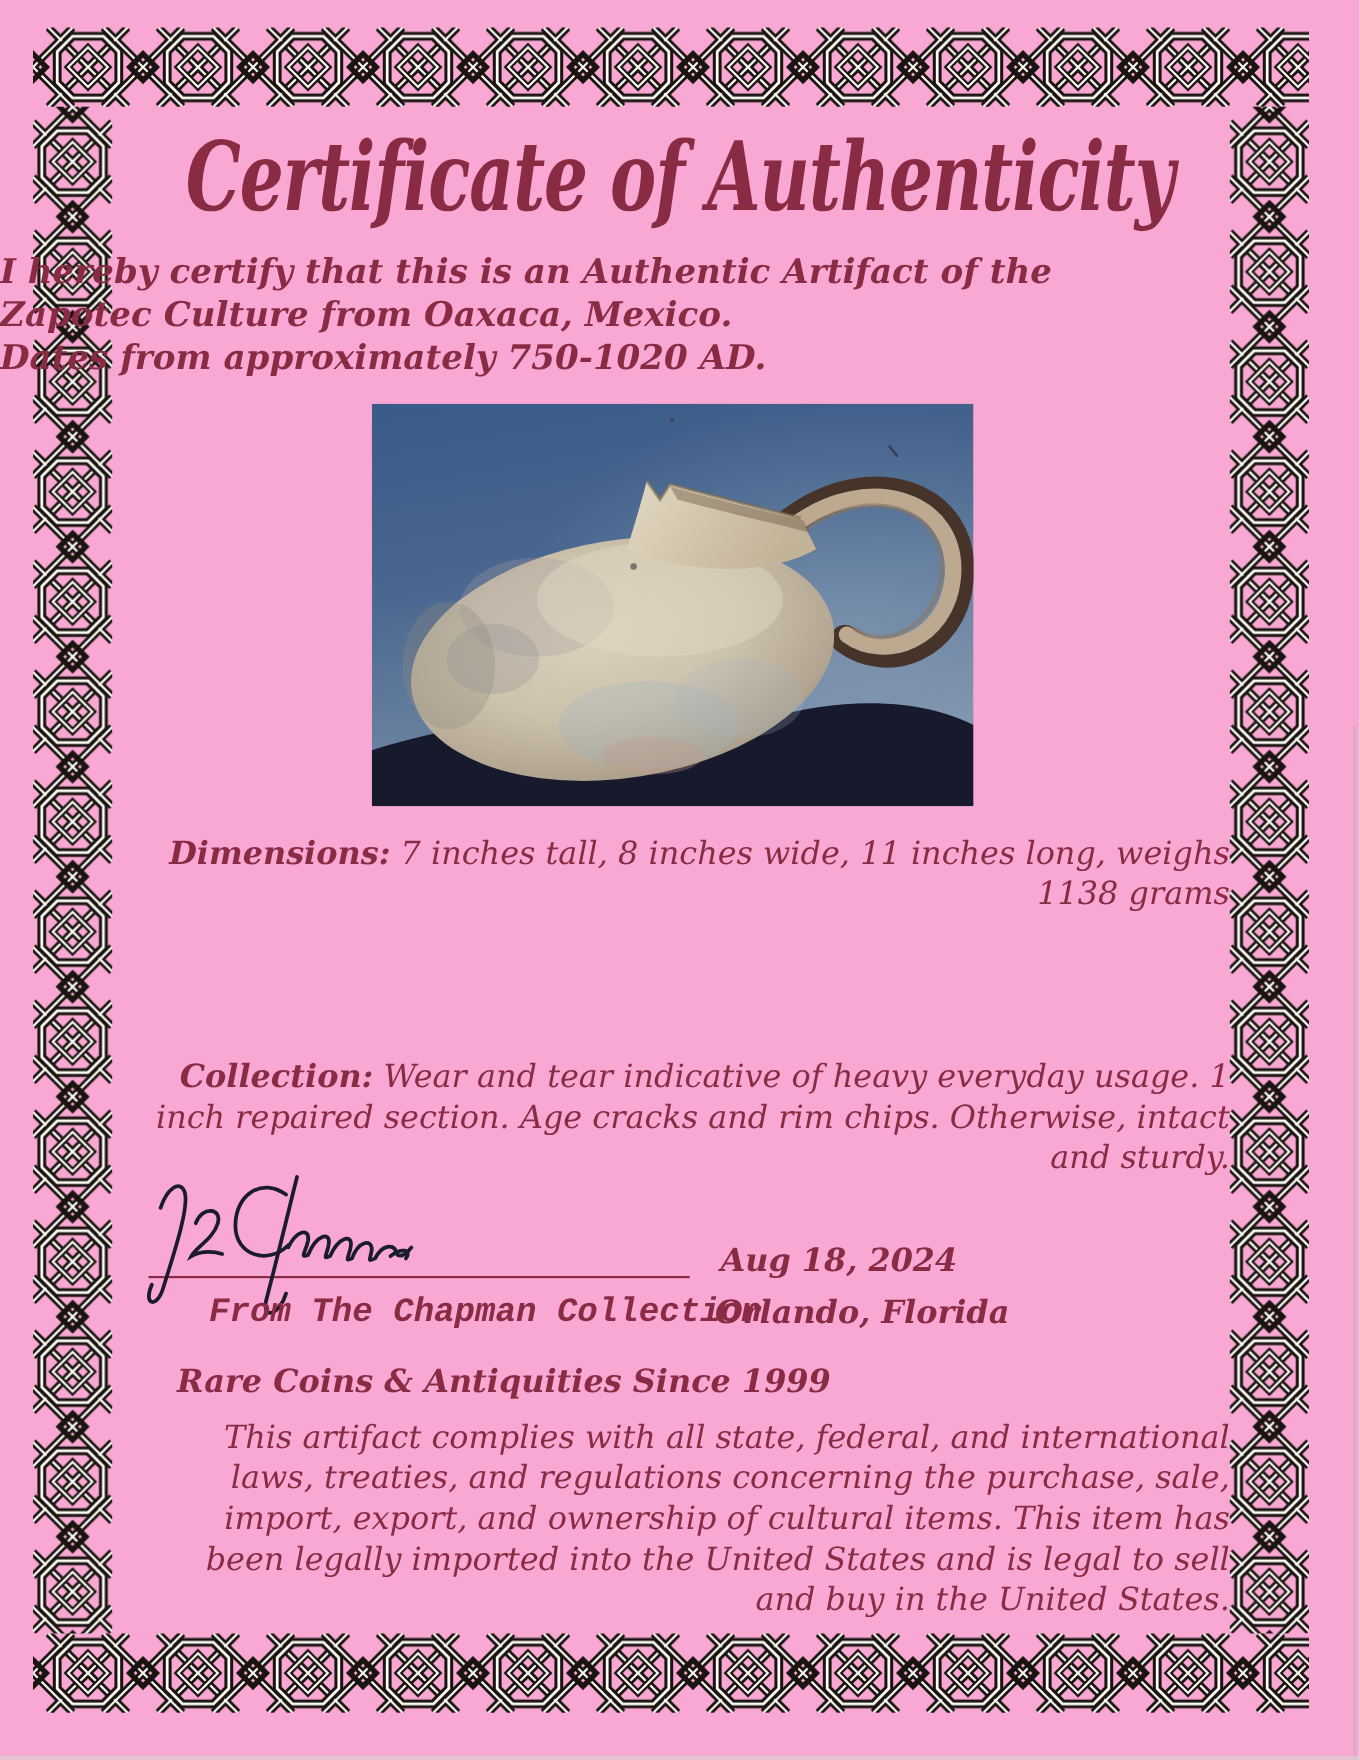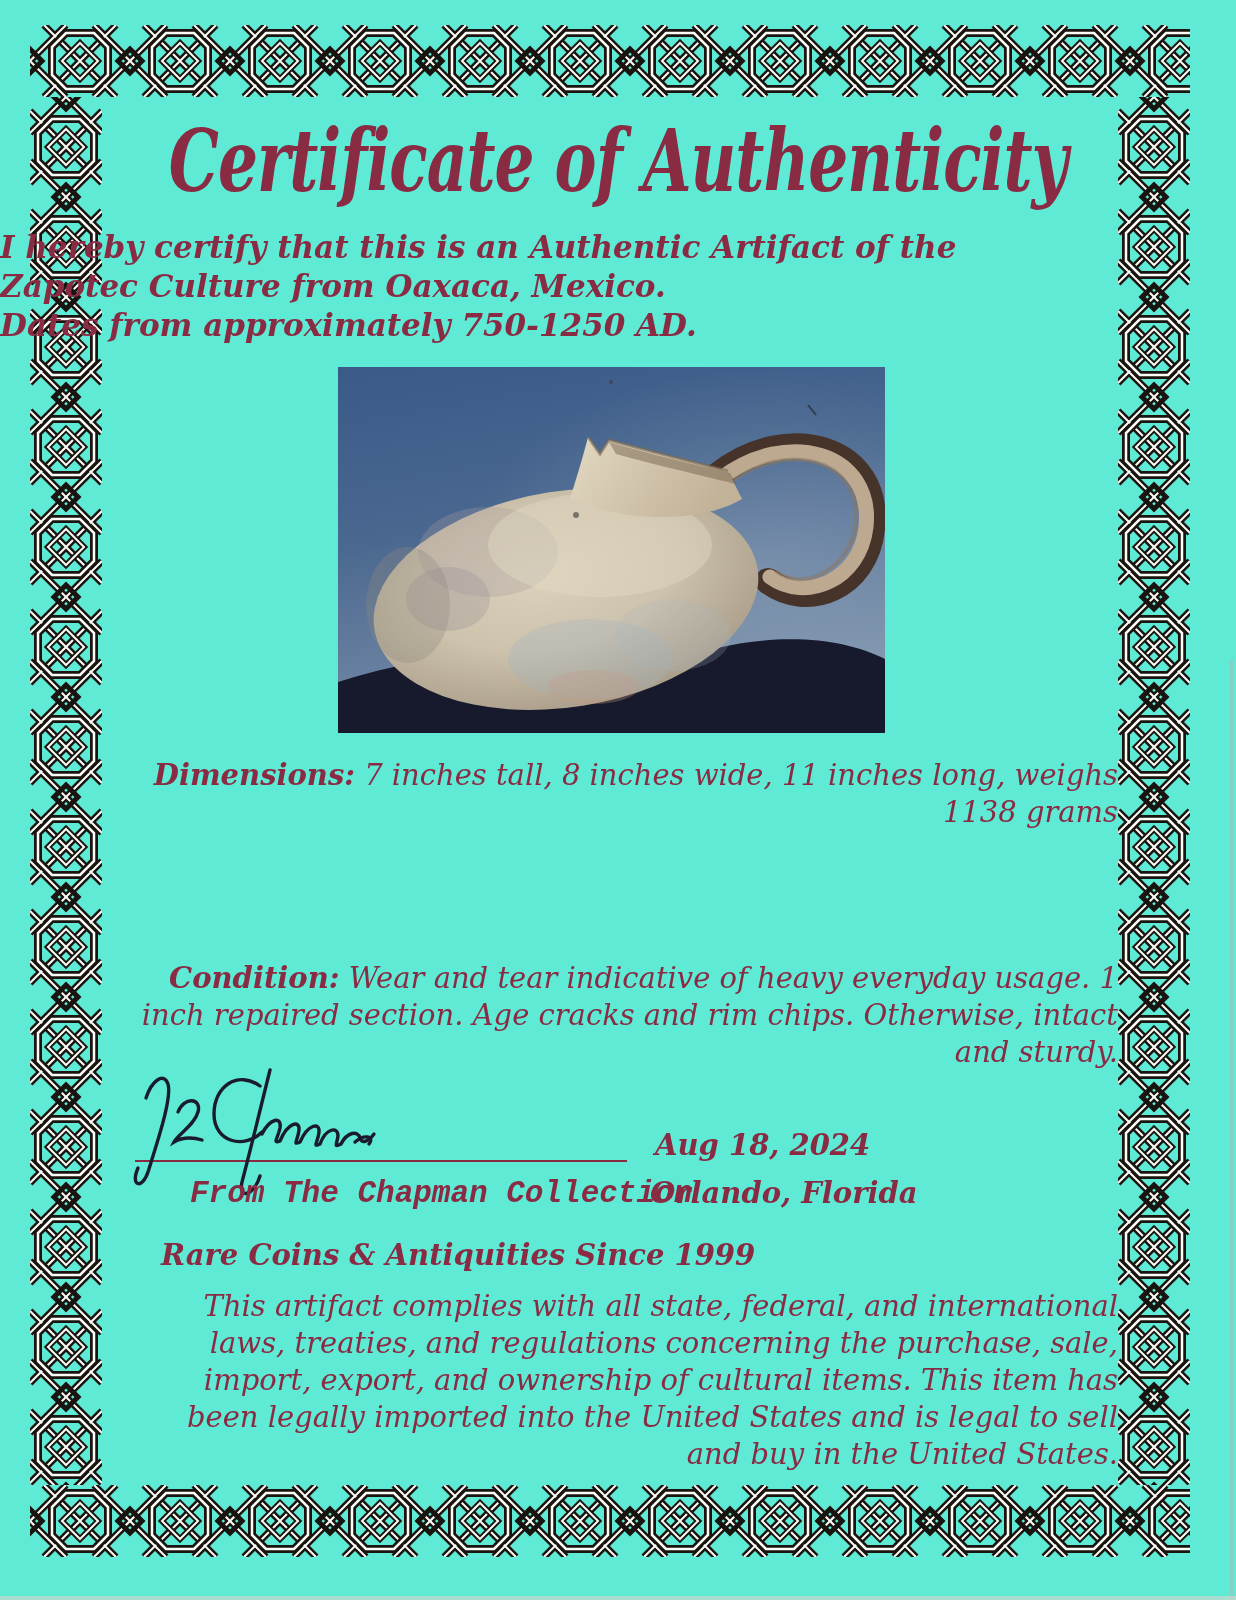--- a/index.html
+++ b/index.html
@@ -1,19 +1,19 @@
 <!DOCTYPE html>
 <html><head>
 <meta charset="utf-8">
 <style>
   html,body{margin:0;padding:0;background:#e8e6e0;}
   .page{
     position:relative;
     width:1236px;height:1600px;
-    background:#5eead4;
+    background:#f9a8d4;
     overflow:hidden;
     font-family:"DejaVu Serif", serif;
     color:#8a2b44;
   }
   .abs{position:absolute;}
   .title{
     left:0;right:0;top:124px;
     text-align:center;
     font-size:63px;font-weight:bold;font-style:italic;
     letter-spacing:-1px;
@@ -92,21 +92,21 @@
     <g transform="translate(1118,97)">
         <rect width="72" height="1388" fill="url(#knotV)"></rect>
       </g>
   </svg>
 
   <div class="abs title">Certificate of Authenticity</div>
 
   <div class="abs intro">
     <div>I hereby certify that this is an Authentic Artifact of the</div>
     <div>Zapotec Culture from Oaxaca, Mexico.</div>
-    <div>Dates from approximately 750-1250 AD.</div>
+    <div>Dates from approximately 750-1020 AD.</div>
   </div>
 
   <svg class="abs photo" width="547" height="366" viewBox="0 0 547 366" role="img">
     <defs>
       <linearGradient id="bgGrad" x1="0" y1="0" x2="0.25" y2="1">
         <stop offset="0" stop-color="#3a5a88"></stop>
         <stop offset="0.45" stop-color="#49678f"></stop>
         <stop offset="0.8" stop-color="#68809f"></stop>
         <stop offset="1" stop-color="#7e93ac"></stop>
       </linearGradient>
@@ -155,21 +155,21 @@
     <path d="M470,38 l8,10" stroke="#2a2a2a" stroke-width="2" opacity="0.7"></path>
     <circle cx="273" cy="15" r="2" fill="#333" opacity="0.5"></circle>
   </svg>
 
   <div class="abs para" style="top:757px">
     <b>Dimensions:</b><span> 7 inches tall, 8 inches wide, 11 inches long, weighs 1138 grams</span>
   </div>
 
 
   <div class="abs para" style="top:960px">
-    <b>Condition:</b><span> Wear and tear indicative of heavy everyday usage. 1 inch repaired section. Age cracks and rim chips. Otherwise, intact and sturdy.</span>
+    <b>Collection:</b><span> Wear and tear indicative of heavy everyday usage. 1 inch repaired section. Age cracks and rim chips. Otherwise, intact and sturdy.</span>
   </div>
 
   <div class="abs sig-line"></div>
   <svg class="abs signature" width="310" height="150" viewBox="0 0 310 150">
     <g fill="none" stroke="#1b1b2e" stroke-width="3.4" stroke-linecap="round">
       <path d="M34,30 C40,12 52,4 56,16 C60,30 46,72 36,104 C30,122 18,118 26,100"></path>
       <path d="M66,44 C72,28 90,30 86,44 C82,58 66,66 62,74 C72,68 84,70 90,72"></path>
       <path d="M148,18 C126,2 102,18 102,46 C102,74 132,82 150,64"></path>
       <path d="M158,2 C150,34 140,76 130,114 C126,132 142,128 148,108"></path>
       <path d="M150,66 C158,50 170,48 168,60 C166,70 160,76 168,73 C176,54 188,52 187,62 C186,72 180,78 188,74 C196,56 208,54 207,64 C206,74 200,80 208,76 C214,60 226,58 226,68 C225,76 221,80 229,76 C235,64 246,62 248,70 C250,76 256,74 262,66"></path>

